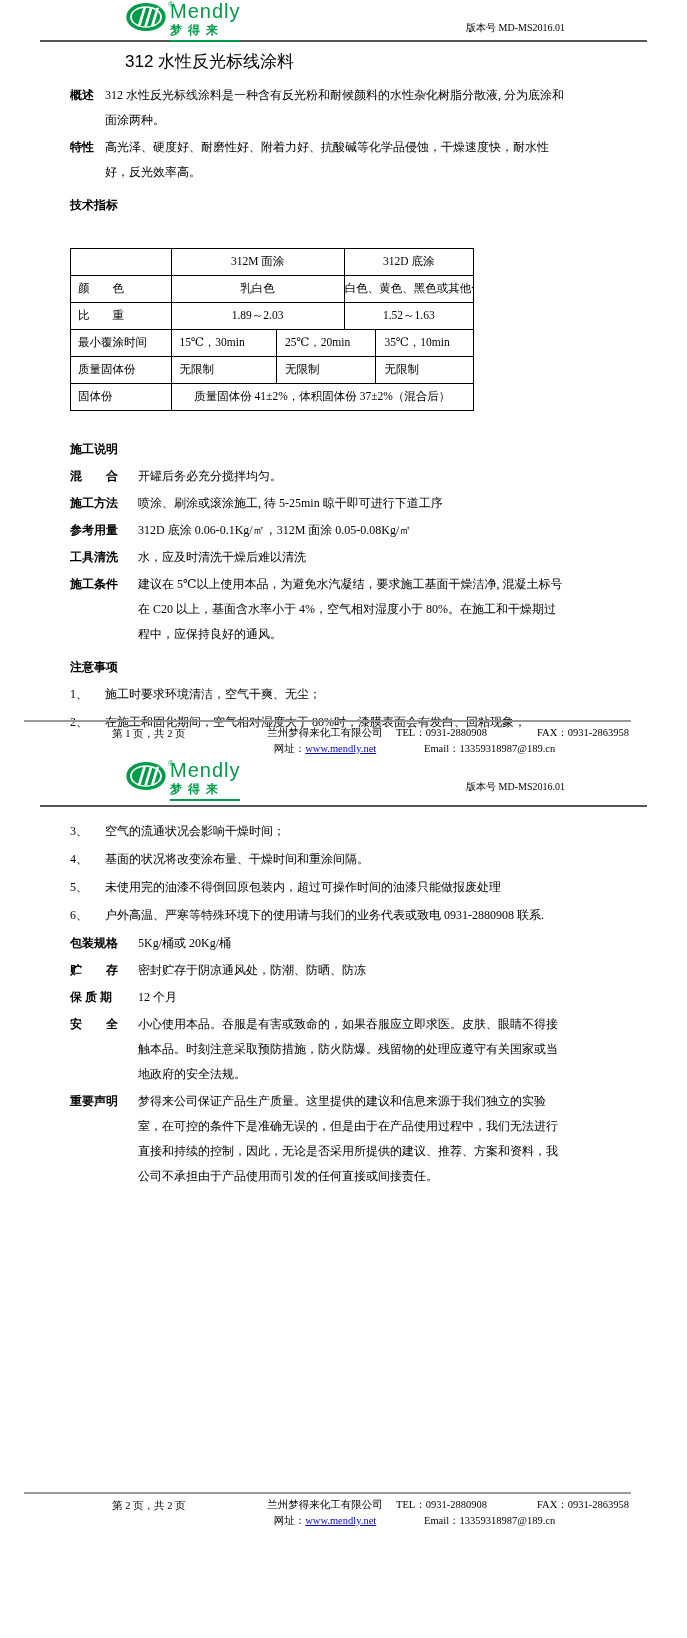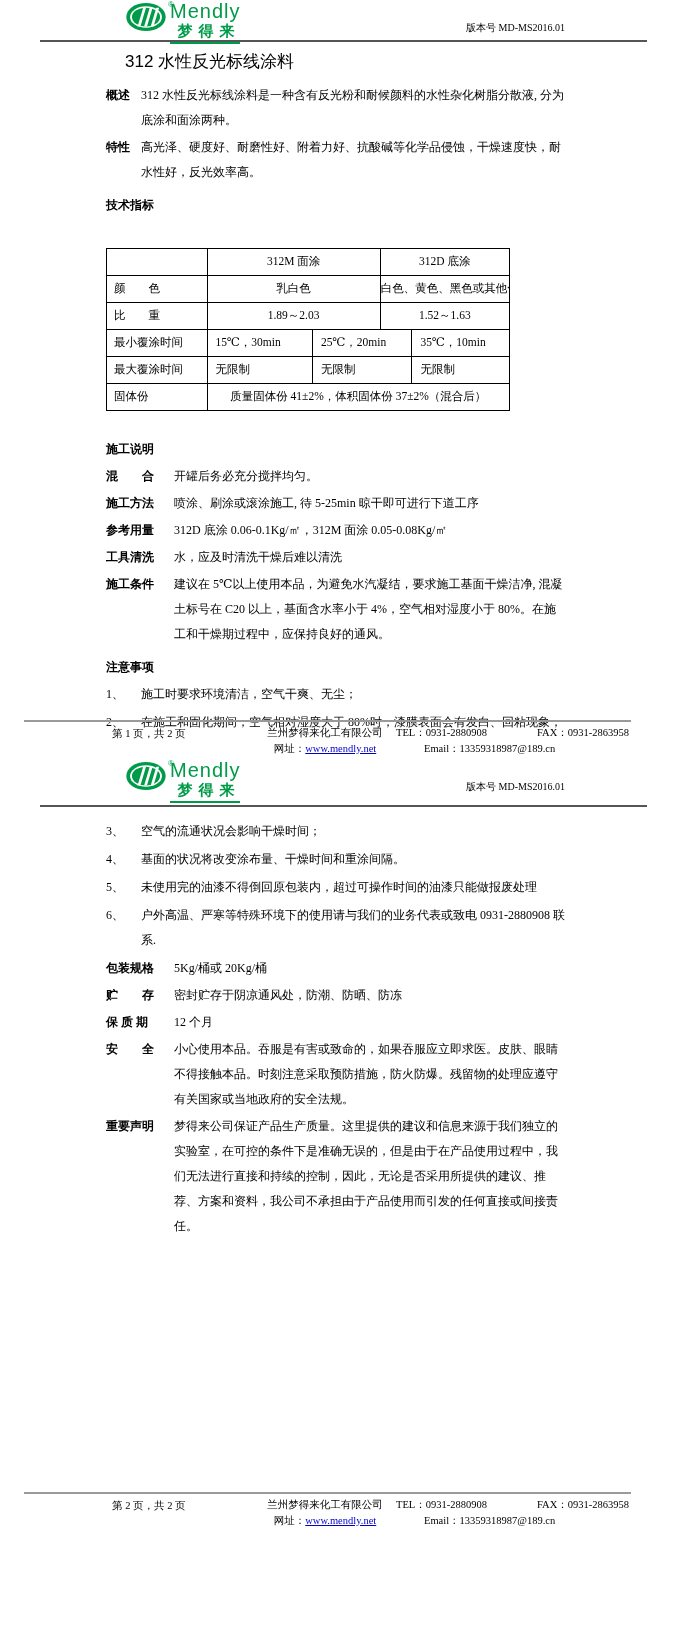--- a/index.html
+++ b/index.html
@@ -10,26 +10,26 @@
   .page1 { height:733px; }
   .page2 { height:905px; }
 
   
   .hdr { position:relative; height:40px; }
   .logo { display:flex; align-items:flex-start; margin-left:125px; padding-top:2px; }
   .emblem-wrap { position:relative; }
   .regmark { position:absolute; top:-2px; right:-7px; font-size:8px; color:var(--brand); font-family:"Liberation Sans",sans-serif; }
   .brand-txt { margin-left:3px; font-family:"Liberation Sans",sans-serif; display:inline-block; }
   .brand-en { color:var(--brand); font-weight:normal; font-size:20px; line-height:18px; letter-spacing:1px;text-align:right; }
-  .brand-cn { color:var(--brand); font-weight:bold; font-size:15px; letter-spacing:6px; border-bottom:2px solid var(--brand); padding-bottom:1px; display:block;text-align:right; }
+  .brand-cn { color:var(--brand); font-weight:bold; font-size:12px; letter-spacing:6px; border-bottom:2px solid var(--brand); padding-bottom:1px; display:block; }
   .version { position:absolute; top:21px; right:122px; font-size:10px; }
   .hdr-rule { border-top:2px solid #555; margin:0 40px; }
 
   
-  .content { padding:0 122px 0 106px; font-size:12px; line-height:25px; }
+  .content { padding:0 122px 0 70px; font-size:12px; line-height:25px; }
   .title { font-size:17px; font-weight:normal; margin:8px 0 10px 125px; font-family:"Liberation Sans",sans-serif; }
   .row { display:flex; margin-bottom:2px; }
   .lbl { font-weight:bold; flex-shrink:0; }
   .lbl-s { width:35px; }
   .lbl-m { width:68px; }
   .txt { flex:1; }
   .heading { font-weight:bold; margin-top:8px; margin-bottom:2px; }
   .note-row { display:flex; margin-bottom:3px; }
   .note-num { width:35px; flex-shrink:0; }
 
@@ -122,21 +122,21 @@
           <div class="t-cell w-m">1.89～2.03</div>
           <div class="t-cell w-d">1.52～1.63</div>
         </div>
         <div class="t-row">
           <div class="t-cell w-label">最小覆涂时间</div>
           <div class="t-cell w-3a t-left">15℃，30min</div>
           <div class="t-cell w-3b t-left">25℃，20min</div>
           <div class="t-cell w-3c t-left">35℃，10min</div>
         </div>
         <div class="t-row">
-          <div class="t-cell w-label">最大覆涂时间</div>
+          <div class="t-cell w-label">质量固体份</div>
           <div class="t-cell w-3a t-left">无限制</div>
           <div class="t-cell w-3b t-left">无限制</div>
           <div class="t-cell w-3c t-left">无限制</div>
         </div>
         <div class="t-row">
           <div class="t-cell w-label">固体份</div>
           <div class="t-cell w-span">质量固体份 41±2%，体积固体份 37±2%（混合后）</div>
         </div>
       </div>
 

